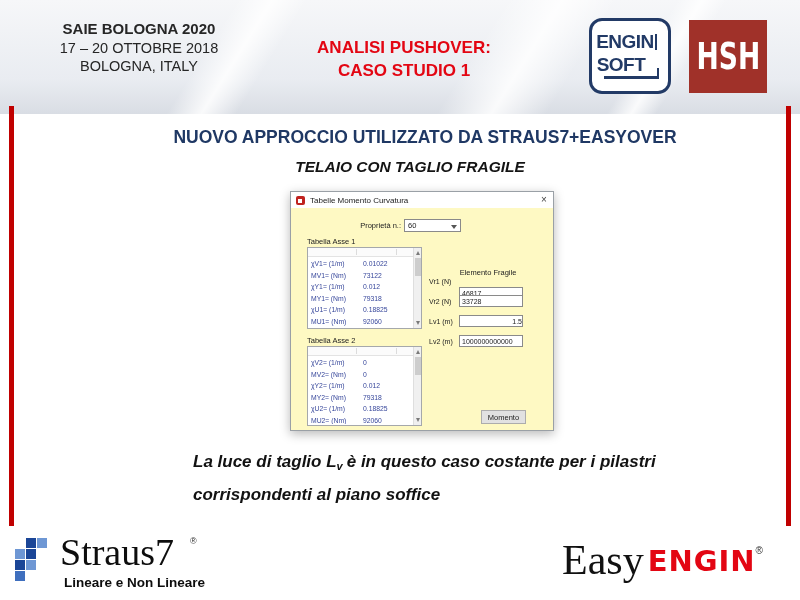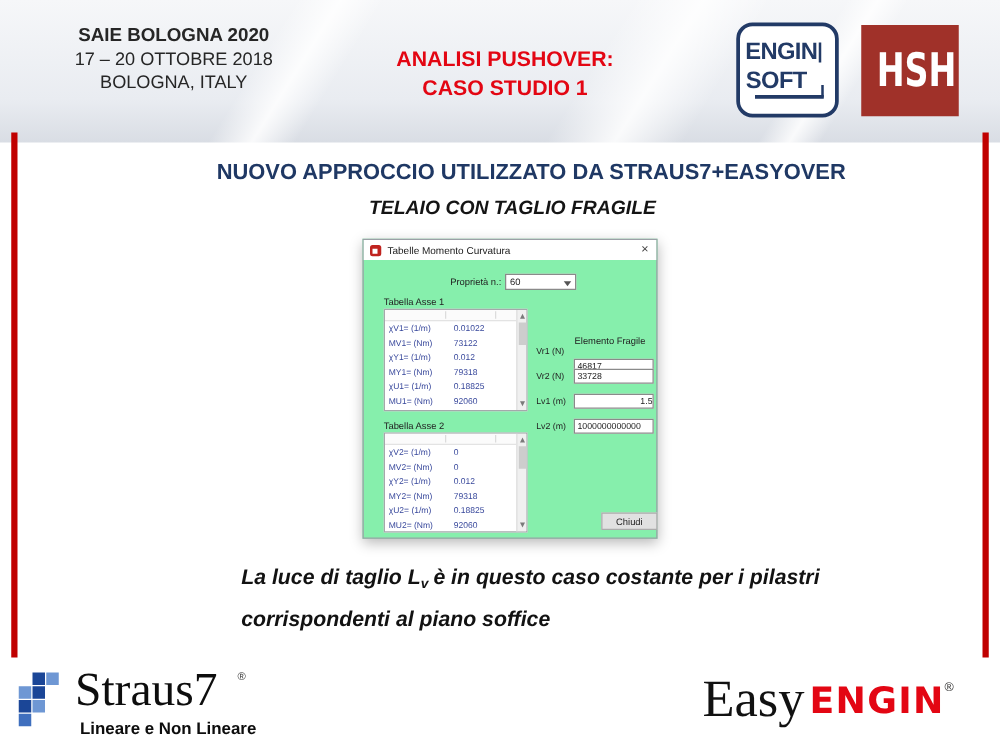--- a/index.html
+++ b/index.html
@@ -27,37 +27,37 @@
   .es-engin { position:absolute; left:0; right:10px; top:10px; text-align:center;
     color:#223a66; font-weight:bold; font-size:19px; letter-spacing:-0.5px; }
   .es-soft { position:absolute; left:0; right:18px; top:33px; text-align:center;
     color:#223a66; font-weight:bold; font-size:19px; letter-spacing:-0.5px; }
   .es-vline { position:absolute; right:11px; top:13px; width:2.5px; height:16px; background:#223a66; }
   .es-underline { position:absolute; left:12px; right:9px; top:55px; height:2.5px; background:#223a66; }
   .es-uptick { position:absolute; right:9px; top:47px; width:2.5px; height:10px; background:#223a66; }
 
   
   .hsh { position:absolute; left:689px; top:20px; width:78px; height:73px; background:#a03129;
-    display:flex; align-items:center; }
+    display:flex; align-items:center; justify-content:center; }
   .hsh span { color:#ffffff; font-family:"DejaVu Sans", sans-serif; font-weight:900;
     font-size:37px; transform:scaleX(0.72); letter-spacing:0px; }
 
   
   .side-bar { position:absolute; top:106px; width:5px; height:420px; background:#c00000; }
   .side-bar.left { left:9px; } .side-bar.right { left:786px; }
 
   
   .heading-main { position:absolute; left:60px; top:127px; width:730px; text-align:center;
     color:#1f3864; font-weight:bold; font-size:17.5px; }
   .heading-sub { position:absolute; left:60px; top:158px; width:700px; text-align:center;
     color:#141414; font-weight:bold; font-style:italic; font-size:15.5px; }
 
   
-  .dialog { position:absolute; left:290px; top:191px; width:236px; height:240px;
-    background:#86efac; border:1px solid #9aa0a6; box-shadow:0 3px 10px rgba(0,0,0,.28);
+  .dialog { position:absolute; left:290px; top:191px; width:264px; height:240px;
+    background:#fef9c3; border:1px solid #9aa0a6; box-shadow:0 3px 10px rgba(0,0,0,.28);
     font-size:7px; color:#222; }
   .dlg-titlebar { position:absolute; left:0; top:0; right:0; height:16px; background:#ffffff;
     display:flex; align-items:center; }
   .dlg-icon { width:9px; height:9px; background:#c0231f; border-radius:2px; margin:0 5px 0 5px; position:relative; }
   .dlg-icon::after { content:""; position:absolute; left:2px; top:3px; width:4px; height:4px; background:#ffffff; }
   .dlg-title { font-size:8px; color:#1a1a1a; }
   .dlg-close { position:absolute; right:0; top:0; width:18px; height:16px; text-align:center;
     line-height:15px; font-size:10px; color:#444; cursor:default; }
 
   .dlg-label { position:absolute; font-size:7.5px; color:#222; }
@@ -248,21 +248,21 @@
 
     <span class="frow-label" style="top:106px;">Vr2 (N)</span>
     <input class="finput" style="top: 103px;" value="33728">
 
     <span class="frow-label" style="top:126px;">Lv1 (m)</span>
     <input class="finput" style="top: 123px; text-align: right;" value="1.5">
 
     <span class="frow-label" style="top:146px;">Lv2 (m)</span>
     <input class="finput" style="top: 143px;" value="1000000000000">
 
-    <button class="chiudi">Chiudi</button>
+    <button class="chiudi">Momento</button>
   </div>
 
   <div class="caption">
     <div><span>La luce di taglio L</span><span class="subv">v</span><span class="p2">è in questo caso costante per i pilastri</span></div>
     <div>corrispondenti al piano soffice</div>
   </div>
 
   <div class="footer-band"></div>
 
   <div class="straus7">

